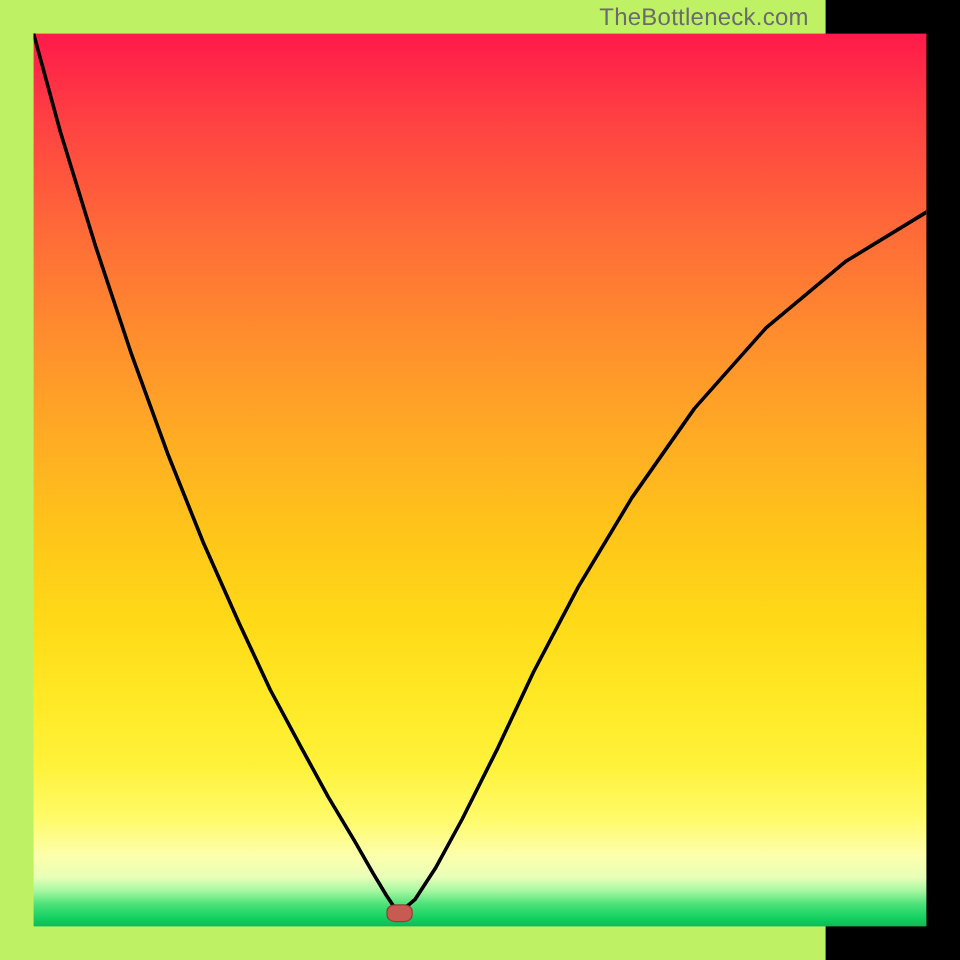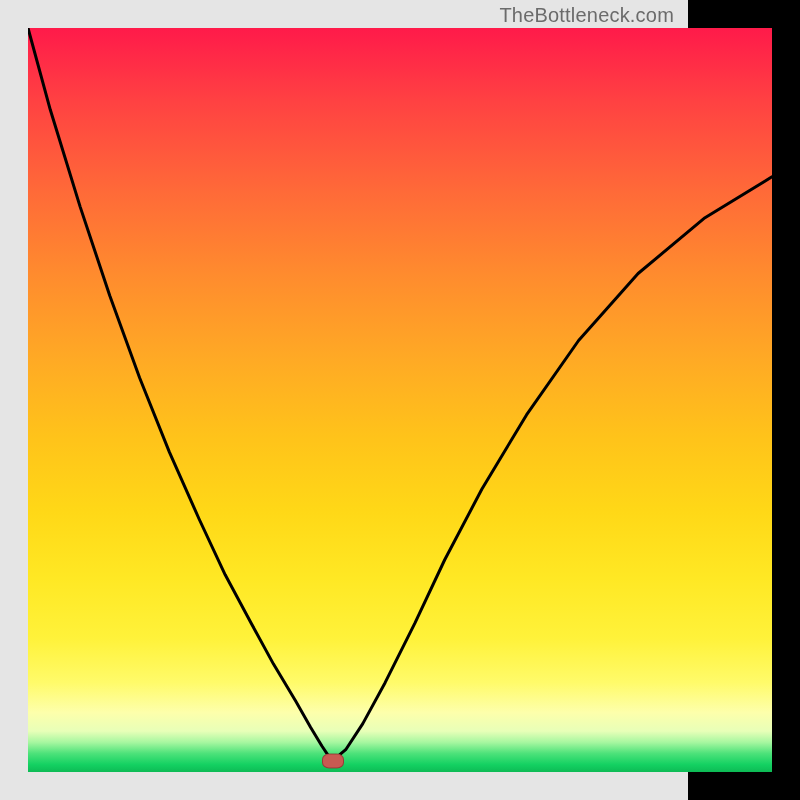--- a/index.html
+++ b/index.html
@@ -8,21 +8,21 @@
     width: 800px;
     height: 800px;
     overflow: hidden;
     background: #000;
     font-family: Arial, Helvetica, sans-serif;
   }
   .frame {
     position: relative;
     width: 688px;
     height: 800px;
-    background: #e5e5e5;
+    background: #bef264;
   }
   .watermark {
     position: absolute;
     top: 4px;
     right: 14px;
     color: #6b6b6b;
     font-size: 20px;
     font-weight: 500;
     letter-spacing: 0.2px;
     z-index: 5;

